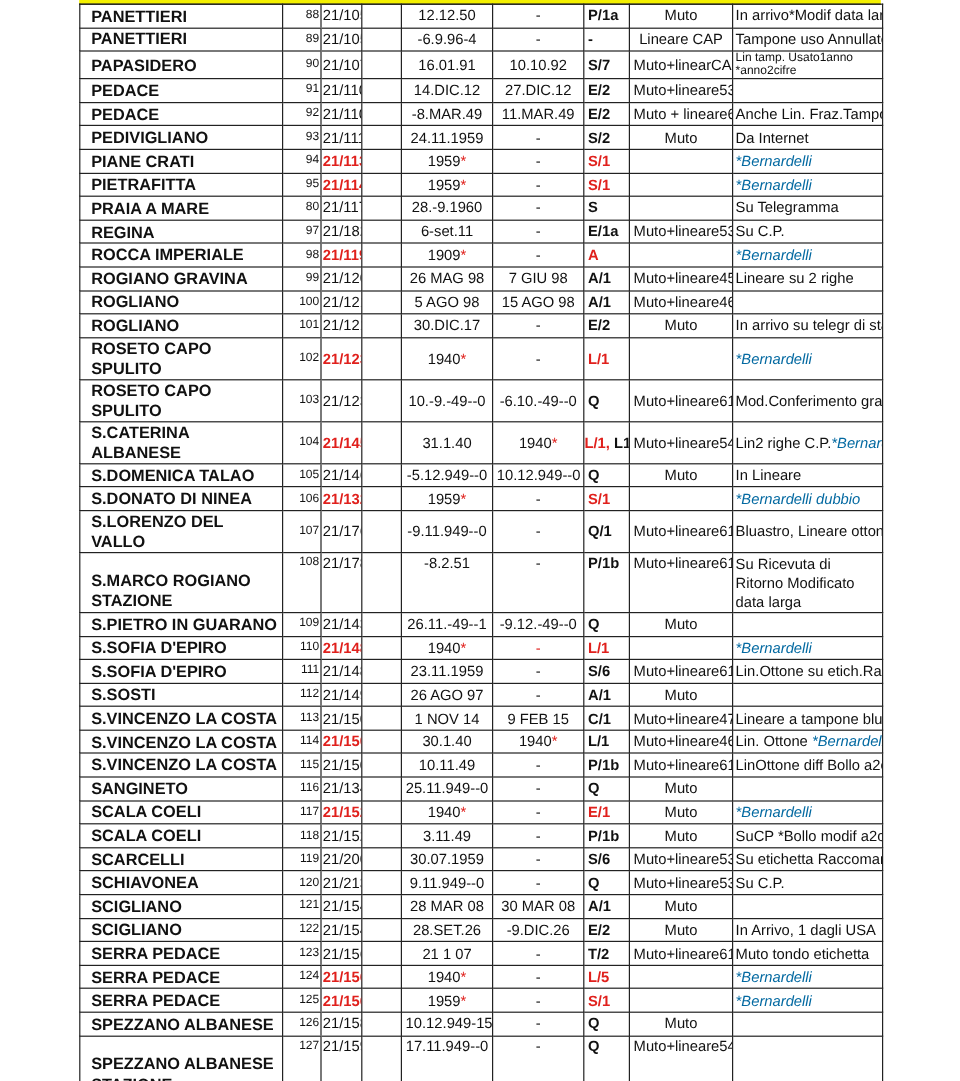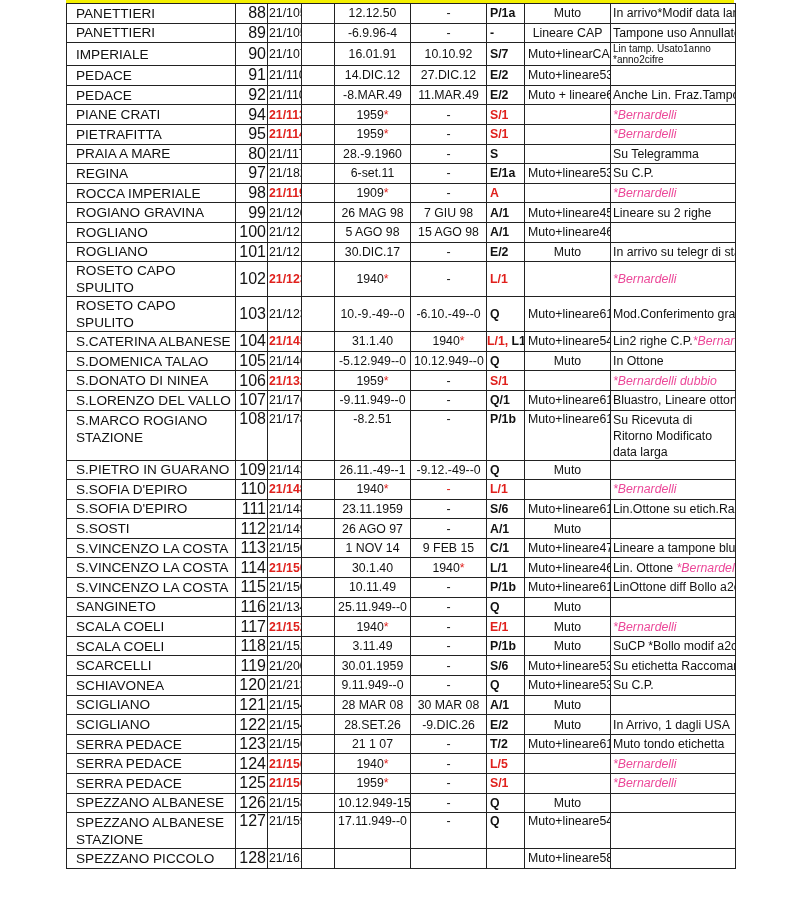--- a/index.html
+++ b/index.html
@@ -5,34 +5,34 @@
   html, body { margin:0; padding:0; background:#ffffff; }
   body { width:800px; height:901px; position:relative; overflow:hidden;
          font-family:"Liberation Sans", sans-serif; }
   .topbar { position:absolute; left:66px; top:0; width:668px; height:3px;
             background:#f4f000; border-bottom:1px solid #333; }
   table { position:absolute; left:66px; top:3px; border-collapse:collapse;
           table-layout:fixed; width:669px; }
   td { border:1px solid #222; padding:0 3px; height:18.6px; font-size:12.3px;
        line-height:14px; white-space:nowrap; overflow:hidden; color:#111;
        vertical-align:middle; }
-  td.name { font-weight:normal; font-size:13.6px; padding-left:9px;
+  td.name { font-weight:bold; font-size:13.6px; padding-left:9px;
             white-space:normal; line-height:17px; }
-  td.num { text-align:right; padding:0 1px 0 0; border-right:none; font-size:16px; }
+  td.num { text-align:right; padding:0 1px 0 0; border-right:none; font-size:10px; }
   td.code { padding:0 0 0 1px; border-left:1.5px solid #222; }
   td.blank { }
   td.c { text-align:center; }
   td.tipo { font-weight:bold; }
   td.note { padding-left:2px; }
   td.small { font-size:10px; line-height:11px; white-space:normal; }
   tr.tall td { height:34px; vertical-align:top; padding-top:1px; }
-  tr.tall td.name { padding-top:1px; }
+  tr.tall td.name { padding-top:14px; }
   tr.tall td.note { white-space:normal; line-height:16px; }
   .red { color:#e0201c; }
-  .redit { color:#ec4899; font-style:italic; }
+  .redit { color:#0369a1; font-style:italic; }
   .redb { color:#e0201c; font-weight:bold; }
 </style>
 </head>
 <body>
 
 <div class="topbar"></div>
 
 <table>
   <colgroup>
     <col style="width:169px">
@@ -62,21 +62,21 @@
         <td class="num">89</td>
         <td class="code">21/105</td>
         <td class="blank"></td>
         <td class="c"><span>-6.9.96-4</span></td>
         <td class="c"><span>-</span></td>
         <td class="tipo"><span>-</span></td>
         <td class="c">Lineare CAP</td>
         <td class="note"><span>Tampone uso Annullator</span></td>
       </tr>
       <tr>
-        <td class="name">IMPERIALE</td>
+        <td class="name">PAPASIDERO</td>
         <td class="num">90</td>
         <td class="code">21/107</td>
         <td class="blank"></td>
         <td class="c"><span>16.01.91</span></td>
         <td class="c"><span>10.10.92</span></td>
         <td class="tipo"><span>S/7</span></td>
         <td class="">Muto+linearCAP</td>
         <td class="note small"><span>Lin tamp. Usato1anno *anno2cifre</span></td>
       </tr>
       <tr>
@@ -95,20 +95,31 @@
         <td class="num">92</td>
         <td class="code">21/110</td>
         <td class="blank"></td>
         <td class="c"><span>-8.MAR.49</span></td>
         <td class="c"><span>11.MAR.49</span></td>
         <td class="tipo"><span>E/2</span></td>
         <td class="">Muto + lineare60</td>
         <td class="note"><span>Anche Lin. Fraz.Tampone</span></td>
       </tr>
       <tr>
+        <td class="name">PEDIVIGLIANO</td>
+        <td class="num">93</td>
+        <td class="code">21/111</td>
+        <td class="blank"></td>
+        <td class="c"><span>24.11.1959</span></td>
+        <td class="c"><span>-</span></td>
+        <td class="tipo"><span>S/2</span></td>
+        <td class="c">Muto</td>
+        <td class="note"><span>Da Internet</span></td>
+      </tr>
+      <tr>
         <td class="name">PIANE CRATI</td>
         <td class="num">94</td>
         <td class="code redb">21/113</td>
         <td class="blank"></td>
         <td class="c"><span>1959</span><span class="red">*</span></td>
         <td class="c"><span>-</span></td>
         <td class="tipo red"><span>S/1</span></td>
         <td class="c"></td>
         <td class="note"><span></span><span class="redit">*Bernardelli</span></td>
       </tr>
@@ -224,21 +235,21 @@
       </tr>
       <tr>
         <td class="name">S.DOMENICA TALAO</td>
         <td class="num">105</td>
         <td class="code">21/146</td>
         <td class="blank"></td>
         <td class="c"><span>-5.12.949--0</span></td>
         <td class="c"><span>10.12.949--0</span></td>
         <td class="tipo"><span>Q</span></td>
         <td class="c">Muto</td>
-        <td class="note"><span>In Ottone</span></td>
+        <td class="note"><span>In Lineare</span></td>
       </tr>
       <tr>
         <td class="name">S.DONATO DI NINEA</td>
         <td class="num">106</td>
         <td class="code redb">21/132</td>
         <td class="blank"></td>
         <td class="c"><span>1959</span><span class="red">*</span></td>
         <td class="c"><span>-</span></td>
         <td class="tipo red"><span>S/1</span></td>
         <td class="c"></td>
@@ -374,21 +385,21 @@
         <td class="c"><span>-</span></td>
         <td class="tipo"><span>P/1b</span></td>
         <td class="c">Muto</td>
         <td class="note"><span>SuCP *Bollo modif a2cifre</span></td>
       </tr>
       <tr>
         <td class="name">SCARCELLI</td>
         <td class="num">119</td>
         <td class="code">21/200</td>
         <td class="blank"></td>
-        <td class="c"><span>30.01.1959</span></td>
+        <td class="c"><span>30.07.1959</span></td>
         <td class="c"><span>-</span></td>
         <td class="tipo"><span>S/6</span></td>
         <td class="">Muto+lineare53</td>
         <td class="note"><span>Su etichetta Raccomandata</span></td>
       </tr>
       <tr>
         <td class="name">SCHIAVONEA</td>
         <td class="num">120</td>
         <td class="code">21/213</td>
         <td class="blank"></td>

